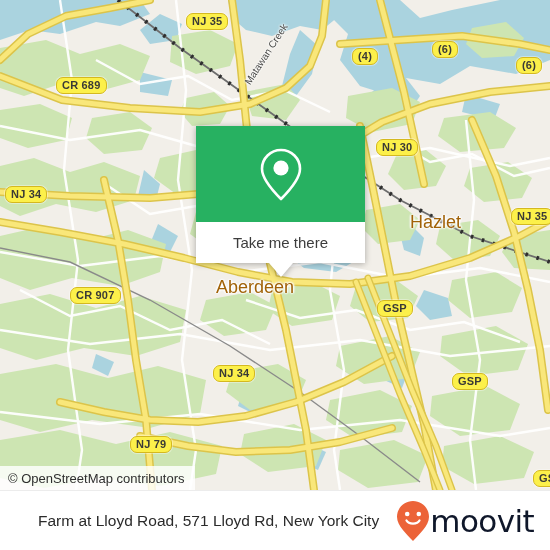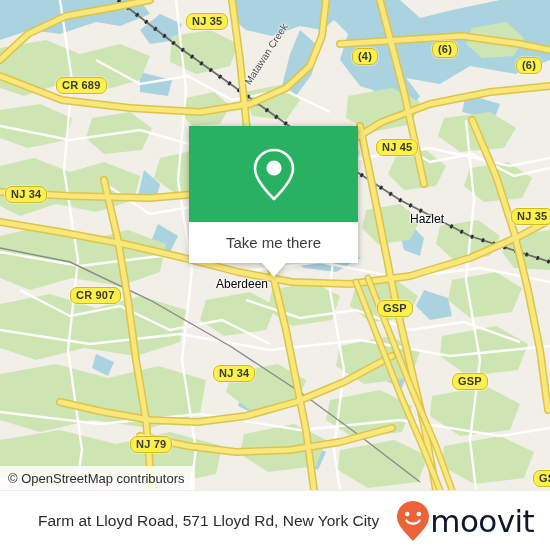--- a/index.html
+++ b/index.html
@@ -28,22 +28,22 @@
     font-weight: bold;
     letter-spacing: .2px;
     padding: 1px 5px 2px 5px;
     line-height: 12px;
     white-space: nowrap;
     font-family: "Liberation Sans", sans-serif;
     box-shadow: 0 0 0 1px rgba(255,255,255,.35);
   }
   .place {
     position: absolute;
-    color: #000000;
-    font-size: 12px;
+    color: #a16207;
+    font-size: 18px;
     white-space: nowrap;
     font-family: "Liberation Sans", sans-serif;
     text-shadow: 0 0 3px #fff, 0 0 3px #fff, 0 0 2px #fff, 1px 0 2px #fff, -1px 0 2px #fff;
   }
   .waterlabel {
     position: absolute;
     color: #4a4a48;
     font-size: 10px;
     white-space: nowrap;
     font-family: "Liberation Sans", sans-serif;
@@ -57,21 +57,21 @@
     display: flex; align-items: center;
     background: rgba(255,255,255,.82);
     color: #2e2e2e;
     font-size: 13px;
     font-family: "Liberation Sans", sans-serif;
     white-space: nowrap;
   }
 
   
   #popup {
-    position: absolute; left: 189px; top: 126px;
+    position: absolute; left: 196px; top: 126px;
     width: 169px;
     filter: drop-shadow(0 1px 3px rgba(0,0,0,.30));
   }
   #popup-head {
     height: 96px; background: #27b161;
     display: flex; align-items: center; justify-content: center;
   }
   #popup-body {
     height: 41px; background: #ffffff;
     display: flex; align-items: center; justify-content: center;
@@ -263,21 +263,21 @@
     <div class="place" style="left:410px; top:212px;">Hazlet</div>
     <div class="place" style="left:216px; top:277px;text-align:right;">Aberdeen</div>
 
     <div class="waterlabel" style="left:247px; top:78px; transform: rotate(-57deg); transform-origin: left center;">Matawan Creek</div>
 
     <div class="shield" style="left:186px; top:13px;">NJ 35</div>
     <div class="shield" style="left:352px; top:48px;">(4)</div>
     <div class="shield" style="left:432px; top:41px;">(6)</div>
     <div class="shield" style="left:516px; top:57px;">(6)</div>
     <div class="shield" style="left:56px;  top:77px;">CR 689</div>
-    <div class="shield" style="left:376px; top:139px;">NJ 45</div>
+    <div class="shield" style="left:376px; top:139px;">NJ 30</div>
     <div class="shield" style="left:5px;   top:186px;">NJ 34</div>
     <div class="shield" style="left:511px; top:208px;">NJ 35</div>
     <div class="shield" style="left:70px;  top:287px;">CR 907</div>
     <div class="shield" style="left:377px; top:300px;">GSP</div>
     <div class="shield" style="left:213px; top:365px;">NJ 34</div>
     <div class="shield" style="left:452px; top:373px;">GSP</div>
     <div class="shield" style="left:130px; top:436px;">NJ 79</div>
     <div class="shield" style="left:533px; top:470px;">GS</div>
 
     <div id="attribution">

